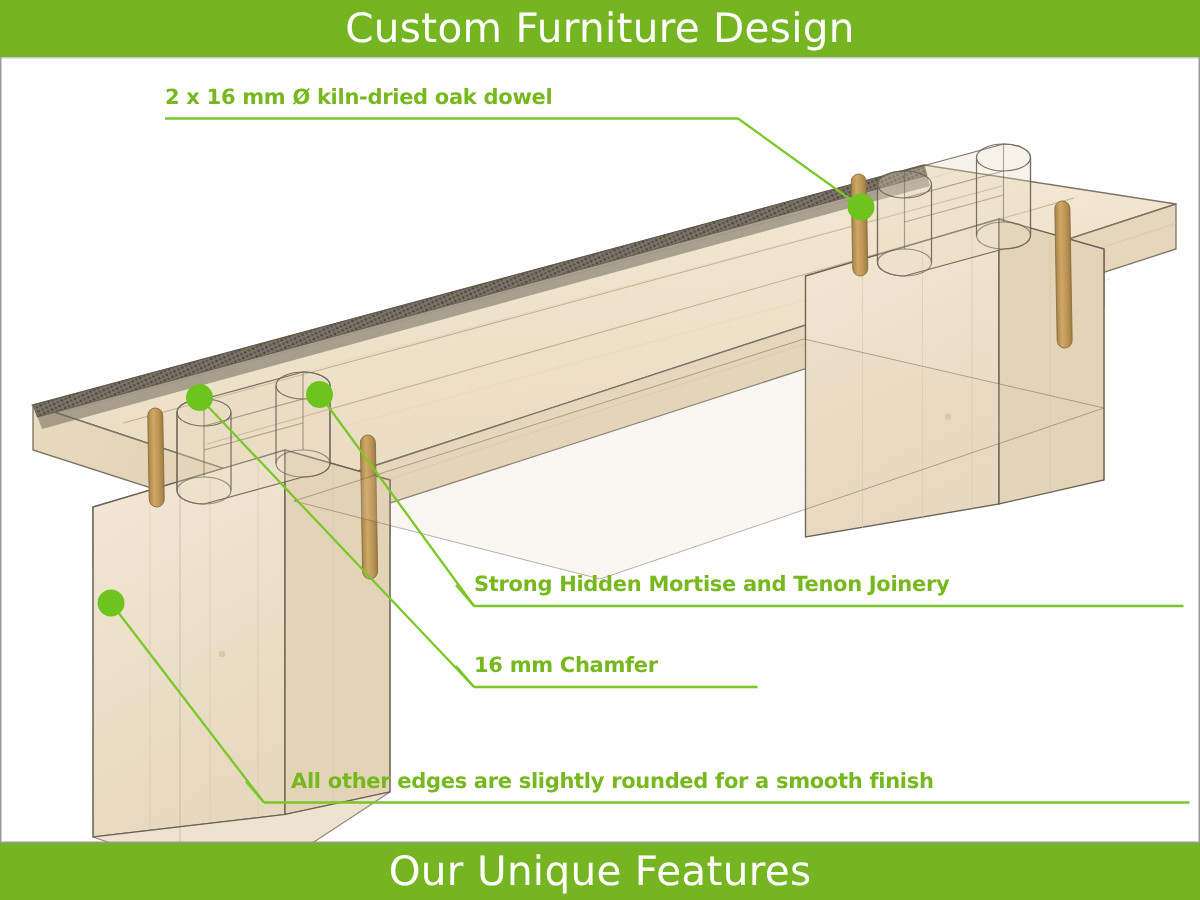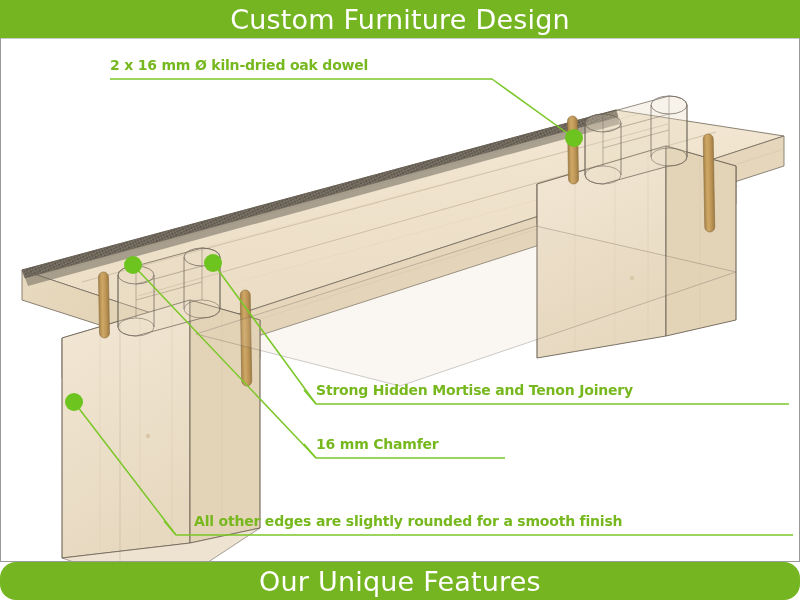--- a/index.html
+++ b/index.html
@@ -30,21 +30,21 @@
     display: flex;
     align-items: center;
     justify-content: center;
     font-family: "DejaVu Sans", sans-serif;
     font-size: 27px;
     font-weight: 400;
     letter-spacing: 0.2px;
     box-sizing: border-box;
   }
   #banner-top   { top: 0;   height: 38px; }
-  #banner-bottom{ top: 562px; height: 38px; border-radius: 16px; }
+  #banner-bottom{ top: 562px; height: 38px; }
 
   
   .frame-line {
     position: absolute;
     background: #9a9a9a;
   }
   #frame-left   { left: 0;   top: 38px; width: 1px; height: 524px; }
   #frame-right  { left: 799px; top: 38px; width: 1px; height: 524px; }
   #frame-topline{ left: 0; top: 38px; width: 800px; height: 1px; background:#c9c9c9;}
   #frame-botline{ left: 0; top: 561px; width: 800px; height: 1px; background:#9a9a9a;}

